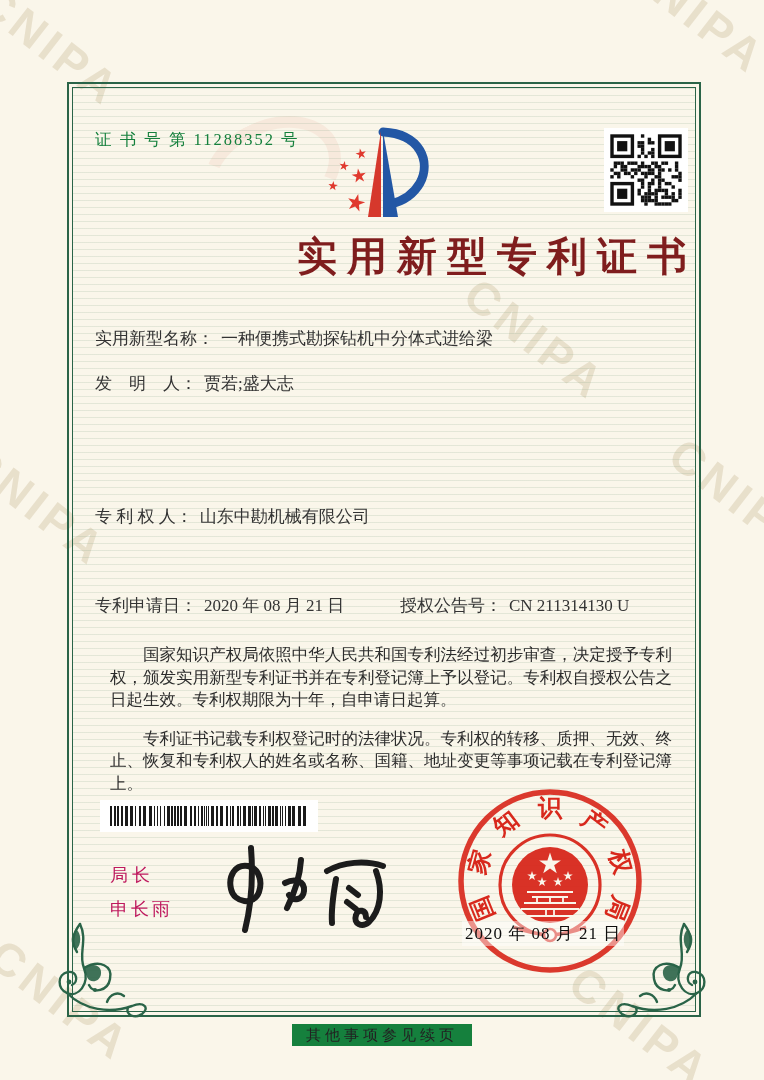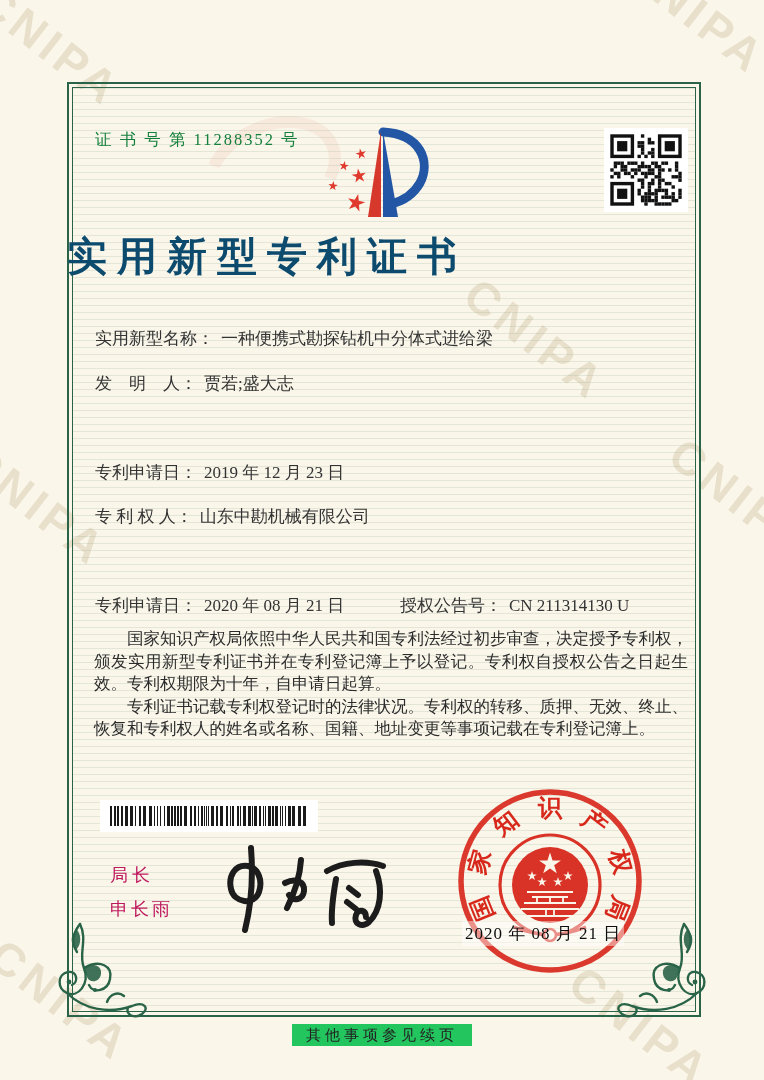--- a/index.html
+++ b/index.html
@@ -14,46 +14,46 @@
       transform:rotate(-25deg);z-index:1;}
   
   .frame{position:absolute;left:67px;top:82px;width:630px;height:931px;border:2px solid #2a6448;z-index:2;}
   .frame-inner{position:absolute;inset:3px;border:1px solid #2a6448;
       background:repeating-linear-gradient(to bottom,rgba(125,160,130,0.18) 0 1px,rgba(0,0,0,0) 1px,rgba(0,0,0,0) 7px);}
   .orn{position:absolute;z-index:4;}
   
   .cert-no{position:absolute;left:95px;top:129px;font-size:16.5px;letter-spacing:2px;color:#15803d;z-index:5;}
   .logo{position:absolute;left:323px;top:126px;width:122px;height:96px;z-index:5;}
   .qr{position:absolute;left:604px;top:128px;width:84px;height:84px;z-index:5;background:#fff;}
-  .title{position:absolute;left:67px;top:229px;width:630px;text-align:left;font-size:40px;font-weight:bold;
-      letter-spacing:10px;color:#0c4a6e;z-index:5;}
+  .title{position:absolute;left:67px;top:229px;width:630px;text-align:right;font-size:40px;font-weight:bold;
+      letter-spacing:10px;color:#7f1d1d;z-index:5;}
   
   .row{position:absolute;left:95px;font-size:17px;color:#333;white-space:nowrap;z-index:5;}
   .row .val{margin-left:7px;}
   .row2col .col2{position:absolute;left:305px;top:0;}
   
   .paras{position:absolute;left:94px;top:628px;width:594px;font-size:16.5px;line-height:22.5px;
       color:#2c2c2c;text-align:justify;z-index:5;}
-  .paras p{margin:0;text-indent:2em;}
+  .paras p{margin:16px;text-indent:2em;}
   
   .barcode{position:absolute;left:100px;top:800px;background:#fff;padding:6px 10px;z-index:5;line-height:0;}
   
   .director{position:absolute;left:110px;top:863px;z-index:5;font-family:"Liberation Sans","DejaVu Sans",sans-serif;
       font-size:18px;letter-spacing:4px;color:#be185d;}
   .director .name{display:block;margin-top:10px;letter-spacing:3px;}
   .sig{position:absolute;left:215px;top:838px;z-index:6;}
   
   .seal{position:absolute;left:455px;top:786px;width:190px;height:190px;z-index:5;}
   .seal-date{position:absolute;left:462px;top:921px;font-size:17px;letter-spacing:1px;color:#0d0d0d;z-index:7;
       background:rgba(255,255,255,0.45);padding:1px 3px;}
   
   .page-num{position:absolute;left:67px;top:981px;width:630px;text-align:center;font-size:15px;
       letter-spacing:2px;color:#333;z-index:5;}
   .note{position:absolute;left:0;top:1026px;width:764px;text-align:center;z-index:5;}
-  .note span{background:#22c55e;padding:3px 14px;font-size:15px;letter-spacing:4px;color:#222;}
+  .note span{background:#15803d;padding:3px 14px;font-size:15px;letter-spacing:4px;color:#222;}
 </style>
 </head>
 <body>
 
 <div class="page">
 
   <div class="ghost-curve"></div>
 
   <div class="frame">
     <div class="frame-inner"></div>
@@ -245,23 +245,20 @@
     </svg>
 
   <div class="title">实用新型专利证书</div>
 
   <div class="row" style="top:327px">
     <span class="lbl">实用新型名称：</span><span class="val">一种便携式勘探钻机中分体式进给梁</span>
   </div>
   <div class="row" style="top:372px">
     <span class="lbl">发　明　人：</span><span class="val">贾若;盛大志</span>
   </div>
-  <div class="row" style="top:461px">
-    <span class="lbl">专利申请日：</span><span class="val">2019 年 12 月 23 日</span>
-  </div>
   <div class="row" style="top:505px">
     <span class="lbl">专 利 权 人：</span><span class="val">山东中勘机械有限公司</span>
   </div>
   <div class="row row2col" style="top:594px">
     <span class="lbl">专利申请日：</span><span class="val">2020 年 08 月 21 日</span>
     <span class="col2">
       <span class="lbl">授权公告号：</span><span class="val">CN 211314130 U</span>
     </span>
   </div>
 

